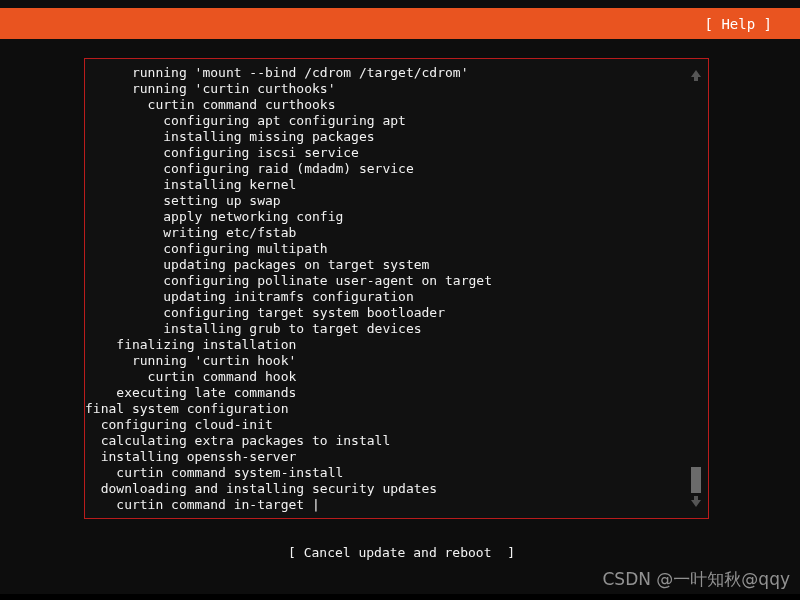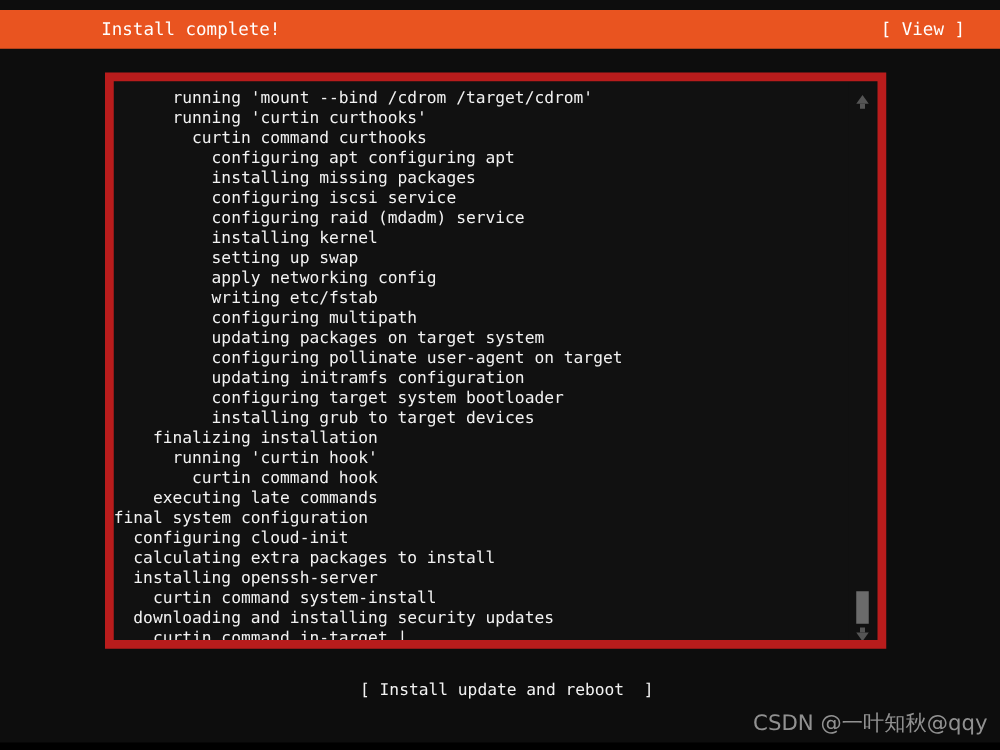--- a/index.html
+++ b/index.html
@@ -46,21 +46,21 @@
     cursor: pointer;
   }
 
   
   #log-panel {
     position: absolute;
     left: 84px;
     top: 58px;
     width: 625px;
     height: 461px;
-    border: 7px solid #b91c1c;
+    border: 1px solid #b91c1c;
     background: #111111;
     box-sizing: border-box;
     overflow: hidden;
   }
   #log-lines {
     position: absolute;
     left: 0px;
     top: 6px;
     width: 600px;
     color: #f2f2f2;
@@ -176,31 +176,30 @@
     height: 8px;
     background: #0d0d0d;
   }
 </style>
 </head>
 <body>
 
 <div id="top-strip"></div>
 
 <div id="header-bar">
-  <span id="header-title">Install complete!</span>
-  <span id="header-help">[ View ]</span>
+  <span id="header-help">[ Help ]</span>
 </div>
 
 <div id="log-panel">
   <div id="log-lines"><div class="log-line">      running 'mount --bind /cdrom /target/cdrom'</div><div class="log-line">      running 'curtin curthooks'</div><div class="log-line">        curtin command curthooks</div><div class="log-line">          configuring apt configuring apt</div><div class="log-line">          installing missing packages</div><div class="log-line">          configuring iscsi service</div><div class="log-line">          configuring raid (mdadm) service</div><div class="log-line">          installing kernel</div><div class="log-line">          setting up swap</div><div class="log-line">          apply networking config</div><div class="log-line">          writing etc/fstab</div><div class="log-line">          configuring multipath</div><div class="log-line">          updating packages on target system</div><div class="log-line">          configuring pollinate user-agent on target</div><div class="log-line">          updating initramfs configuration</div><div class="log-line">          configuring target system bootloader</div><div class="log-line">          installing grub to target devices</div><div class="log-line">    finalizing installation</div><div class="log-line">      running 'curtin hook'</div><div class="log-line">        curtin command hook</div><div class="log-line">    executing late commands</div><div class="log-line">final system configuration</div><div class="log-line">  configuring cloud-init</div><div class="log-line">  calculating extra packages to install</div><div class="log-line">  installing openssh-server</div><div class="log-line">    curtin command system-install</div><div class="log-line">  downloading and installing security updates</div><div class="log-line">    curtin command in-target |</div></div>
 
   <div id="log-scrollbar">
     <div id="sb-arrow-up" class="sb-arrow"></div>
     <div id="sb-thumb"></div>
     <div id="sb-arrow-down" class="sb-arrow"></div>
   </div>
 </div>
 
-<div id="footer-buttons"><div class="footer-btn">[ Install update and reboot  ]</div></div>
+<div id="footer-buttons"><div class="footer-btn">[ Cancel update and reboot  ]</div></div>
 
 <div id="watermark">CSDN @一叶知秋@qqy</div>
 
 <div id="bottom-strip"></div>
 
 </body></html>

